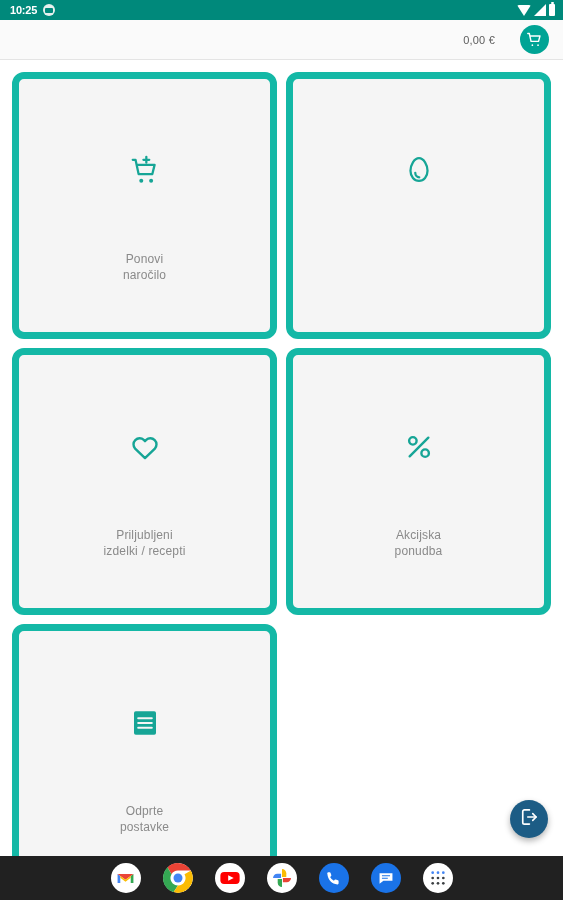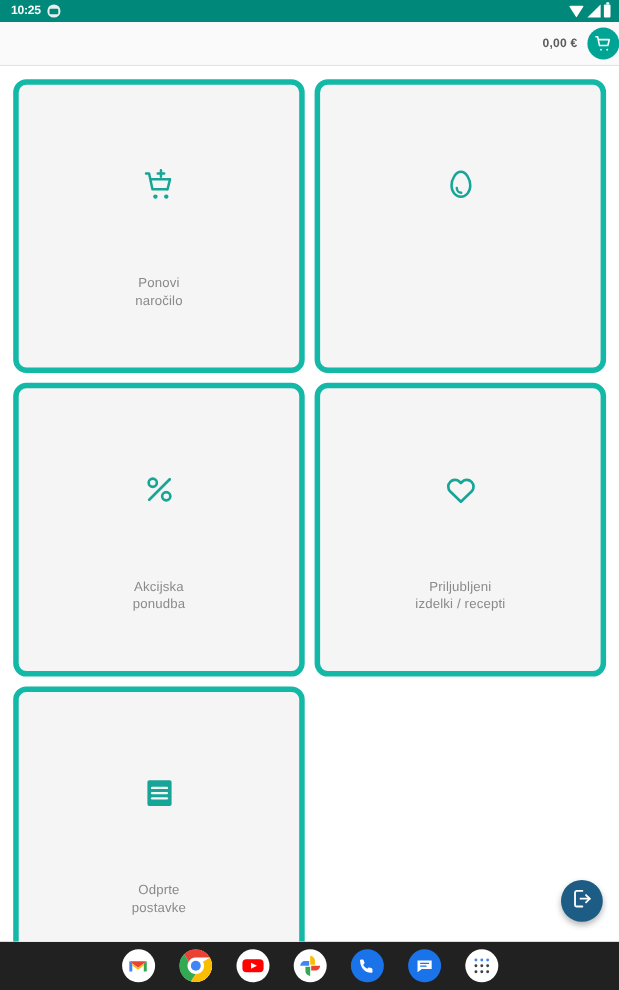--- a/index.html
+++ b/index.html
@@ -92,22 +92,22 @@
 
   
   .toolbar {
     height: 40px;
     flex: 0 0 40px;
     background: #fafafa;
     border-bottom: 1px solid #e4e4e4;
     display: flex;
     align-items: center;
     justify-content: flex-end;
-    gap: 9px;
-    font-weight: bold;
+    padding-right: 14px;
+    gap: 25px;
   }
   .cart-total {
     font-size: 11px;
     color: #5c5c5c;
     letter-spacing: 0.2px;
   }
   .cart-fab {
     width: 29px;
     height: 29px;
     border-radius: 50%;
@@ -127,21 +127,21 @@
     background: #ffffff;
   }
   .grid {
     display: grid;
     grid-template-columns: 1fr 1fr;
     gap: 9px 9px;
     padding: 12px 12px 0 12px;
   }
   .card {
     background: #f5f5f5;
-    border: 5px solid #14b8a6;
+    border: 7px solid #14b8a6;
     border-radius: 12px;
     height: 267px;
     display: flex;
     flex-direction: column;
     align-items: center;
     cursor: pointer;
     position: relative;
   }
   .card-icon {
     position: absolute;
@@ -256,37 +256,37 @@
           <svg width="32" height="32" viewBox="0 0 24 24" fill="none" stroke="#16a596" stroke-width="1.7" stroke-linecap="round" stroke-linejoin="round">
             <path d="M12 2.4c3.6 0 6.4 5.1 6.4 9.4 0 4.3-2.8 7.6-6.4 7.6s-6.4-3.3-6.4-7.6c0-4.3 2.8-9.4 6.4-9.4z"></path>
             <path d="M9.2 13.4c0 1.9 1.4 3.3 3 3.3"></path>
           </svg>
         </div>
       </div>
 
       <div class="card">
         <div class="card-icon">
           <svg width="32" height="32" viewBox="0 0 24 24" fill="none" stroke="#16a596" stroke-width="1.8" stroke-linecap="round" stroke-linejoin="round">
+            <path d="M12 20.3l-7.4-7.1a4.6 4.6 0 016.5-6.5L12 7.6l.9-.9a4.6 4.6 0 016.5 6.5z"></path>
+          </svg>
+        </div>
+        <div class="card-label">Priljubljeni
+izdelki / recepti</div>
+      </div>
+
+      <div class="card">
+        <div class="card-icon">
+          <svg width="32" height="32" viewBox="0 0 24 24" fill="none" stroke="#16a596" stroke-width="1.8" stroke-linecap="round" stroke-linejoin="round">
             <line x1="19" y1="5" x2="5" y2="19"></line>
             <circle cx="7.4" cy="7.4" r="2.8"></circle>
             <circle cx="16.6" cy="16.6" r="2.8"></circle>
           </svg>
         </div>
         <div class="card-label">Akcijska
 ponudba</div>
-      </div>
-
-      <div class="card">
-        <div class="card-icon">
-          <svg width="32" height="32" viewBox="0 0 24 24" fill="none" stroke="#16a596" stroke-width="1.8" stroke-linecap="round" stroke-linejoin="round">
-            <path d="M12 20.3l-7.4-7.1a4.6 4.6 0 016.5-6.5L12 7.6l.9-.9a4.6 4.6 0 016.5 6.5z"></path>
-          </svg>
-        </div>
-        <div class="card-label">Priljubljeni
-izdelki / recepti</div>
       </div>
 
 
       <div class="card">
         <div class="card-icon">
           <svg width="30" height="30" viewBox="0 0 24 24" fill="none">
             <rect x="3.2" y="2.6" width="17.6" height="18.8" rx="1.4" fill="#16a596"></rect>
             <line x1="6.6" y1="8.2" x2="17.4" y2="8.2" stroke="#f5f5f5" stroke-width="1.7" stroke-linecap="round"></line>
             <line x1="6.6" y1="12" x2="17.4" y2="12" stroke="#f5f5f5" stroke-width="1.7" stroke-linecap="round"></line>
             <line x1="6.6" y1="15.8" x2="17.4" y2="15.8" stroke="#f5f5f5" stroke-width="1.7" stroke-linecap="round"></line>

